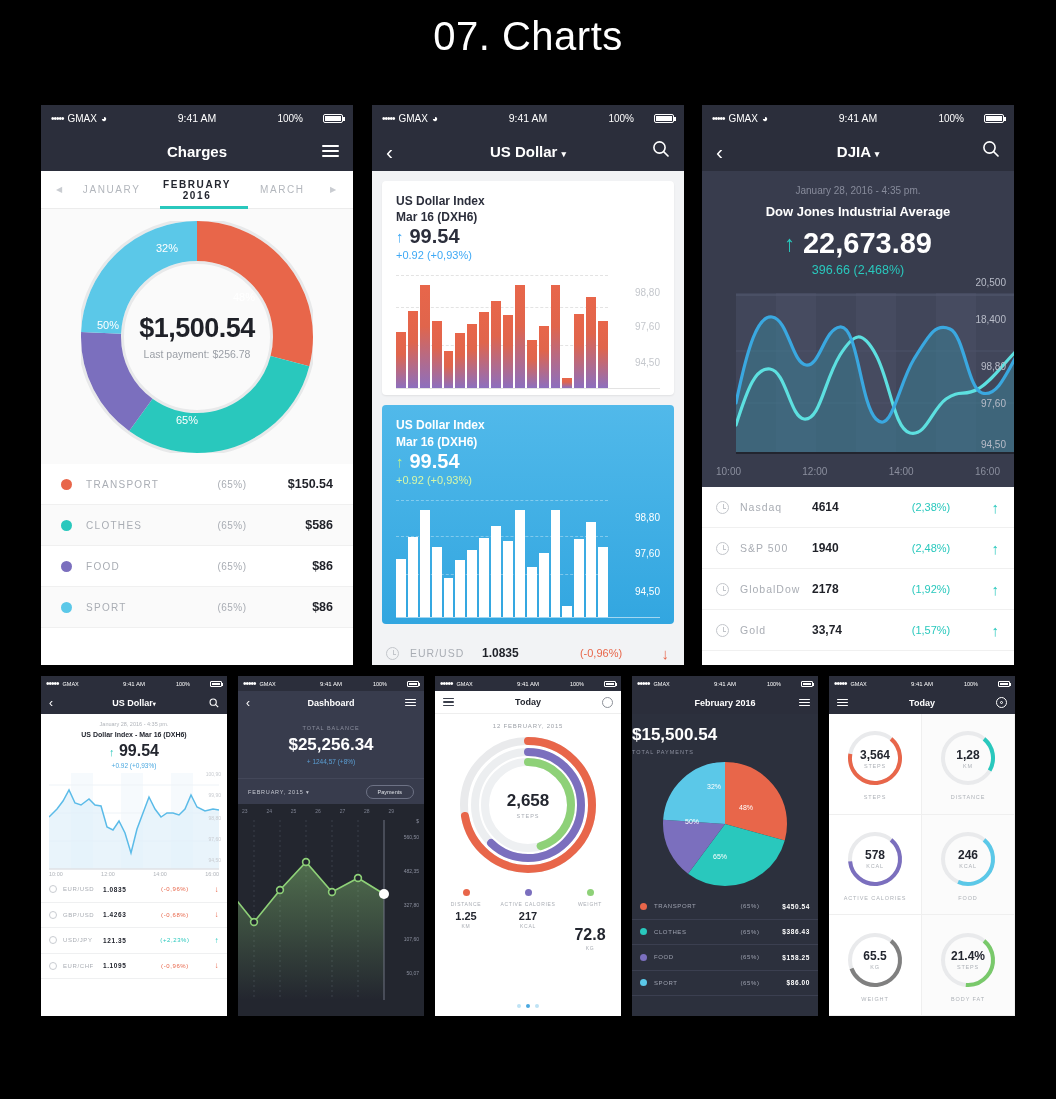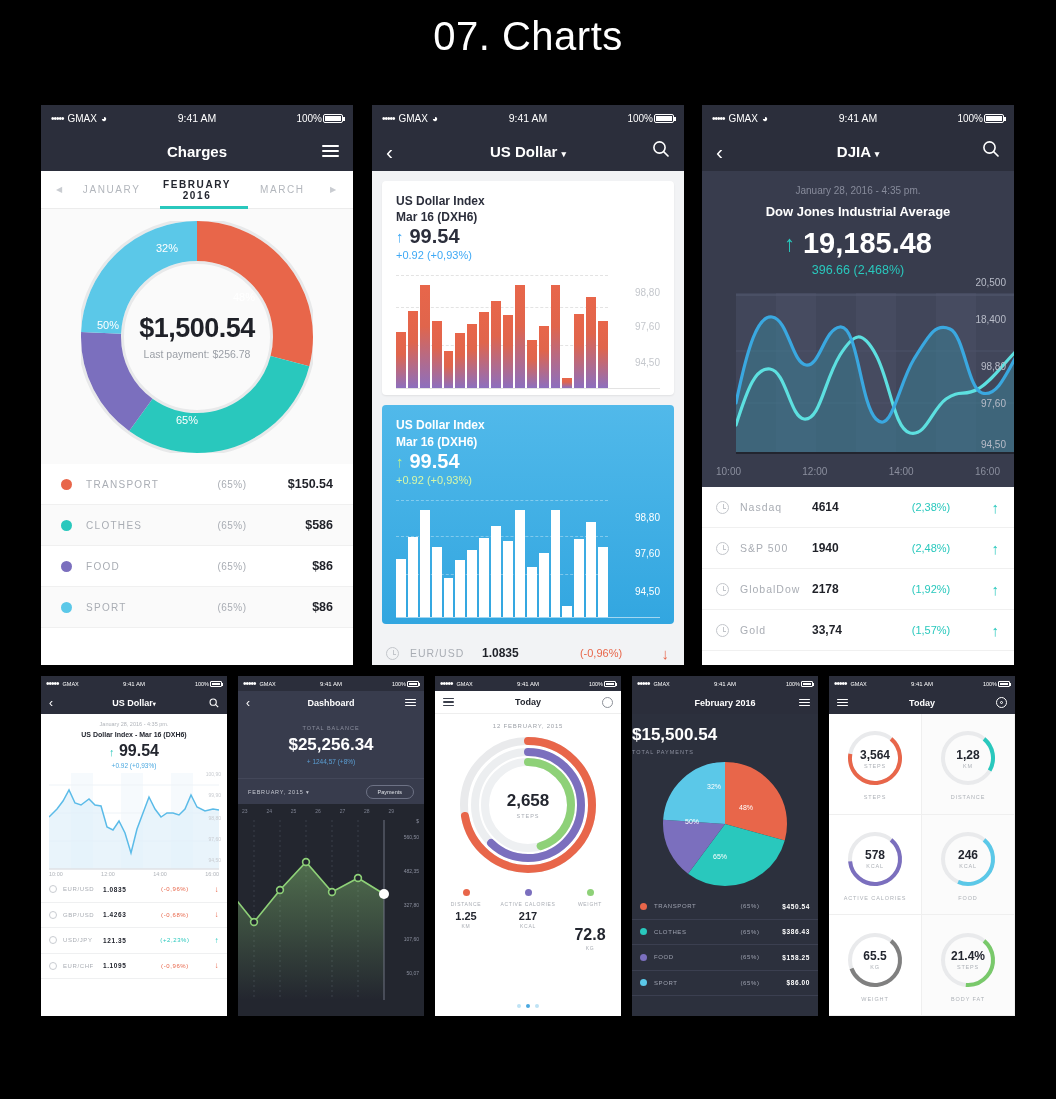--- a/index.html
+++ b/index.html
@@ -25,21 +25,21 @@
   #pb3 { left:702px; }
 
   .statusbar {
     height:26px; background:#2b2e3b; color:#fff;
     display:flex; align-items:center; font-size:10px;
     padding:0 10px; position:relative;
   }
   .sb-left { display:flex; align-items:center; gap:4px; }
   .dots { letter-spacing:-1px; font-size:10px; }
   .sb-center { position:absolute; left:0; right:0; text-align:center; font-size:10.5px; }
-  .sb-right { margin-left:auto; display:flex; align-items:center; gap:1px; position:relative; z-index:2;}
+  .sb-right { margin-left:auto; display:flex; align-items:center; gap:20px; position:relative; z-index:2;}
   .batt { width:20px; height:9px; border:1px solid #fff; border-radius:2px; position:relative; }
   .batt:after { content:''; position:absolute; right:-3px; top:2.5px; width:2px; height:4px; background:#fff; }
   .batt i { position:absolute; inset:1px; background:#fff; display:block; }
 
   .navbar {
     height:40px; background:#2b2e3b; color:#fff;
     display:flex; align-items:center; padding:0 14px;
     position:relative;
   }
   .navbar .nav-title {
@@ -430,21 +430,21 @@
             <circle cx="7.5" cy="7.5" r="5.6" fill="none" stroke="#fff" stroke-width="1.6"></circle>
             <line x1="11.6" y1="11.6" x2="16.5" y2="16.5" stroke="#fff" stroke-width="1.6"></line>
           </svg>
       </span>
     </div>
     <div class="p3-hero">
       <div class="p3-date">January 28, 2016 - 4:35 pm.</div>
       <div class="p3-name">Dow Jones Industrial Average</div>
       <div class="p3-price">
         <span class="p3-arrow">↑</span>
-        <span>19,185.48</span>
+        <span>22,673.89</span>
       </div>
       <div class="p3-chg">396.66 (2,468%)</div>
 
       <div class="p3-chart">
         <div class="p3-ylab" style="top:-10px">20,500</div>
         <div class="p3-ylab" style="top:27px">18,400</div>
         <div class="p3-ylab" style="top:74px">98,80</div>
         <div class="p3-ylab" style="top:111px">97,60</div>
         <div class="p3-ylab" style="top:152px">94,50</div>
         <svg width="284" height="165" viewBox="0 0 284 165" style="position:absolute;left:14px;top:6px">

